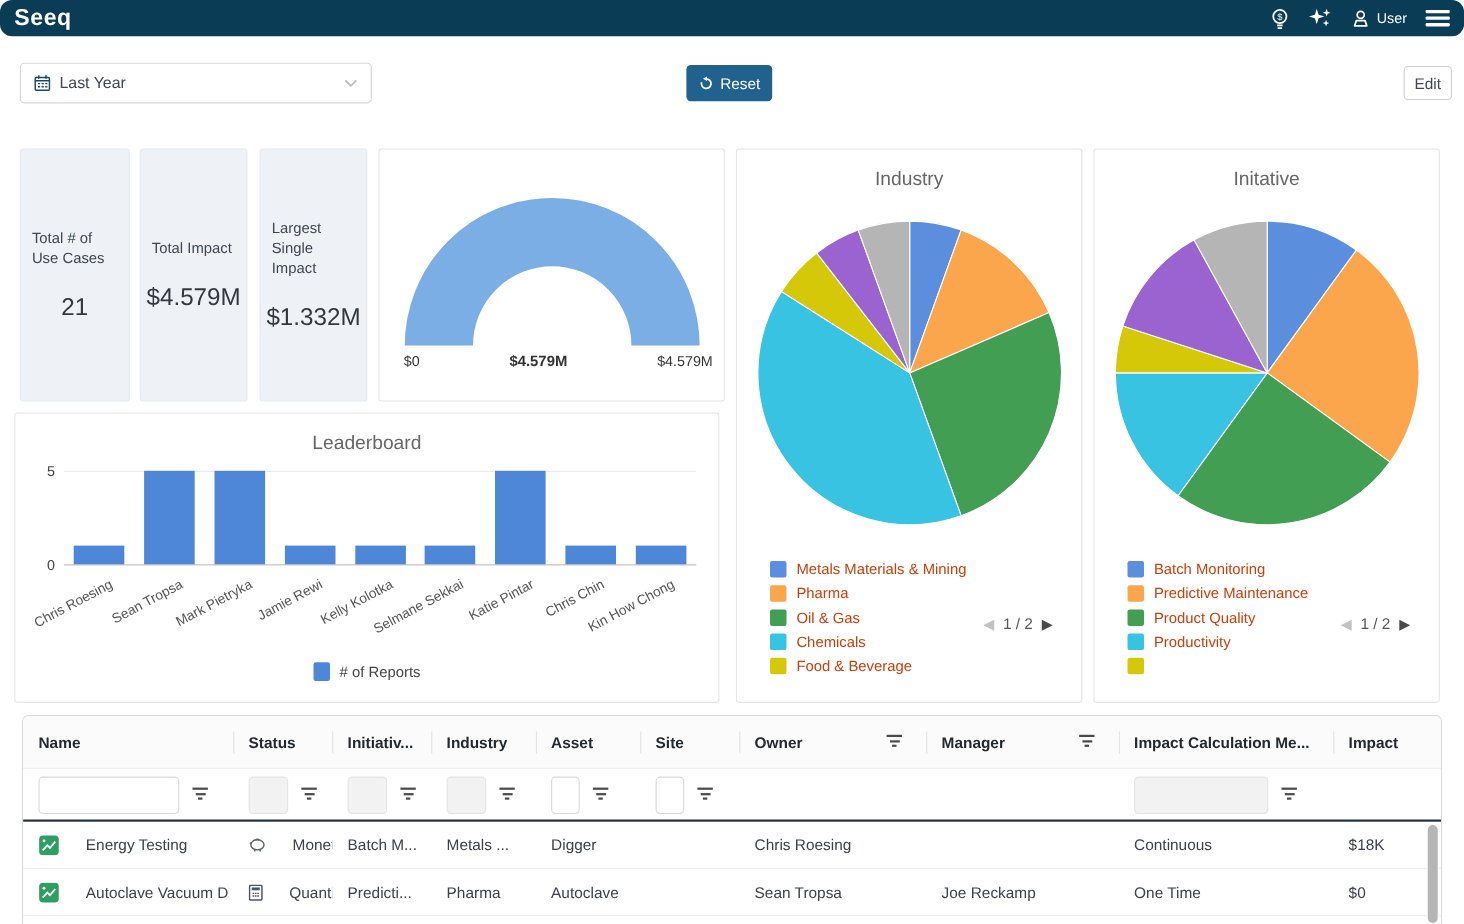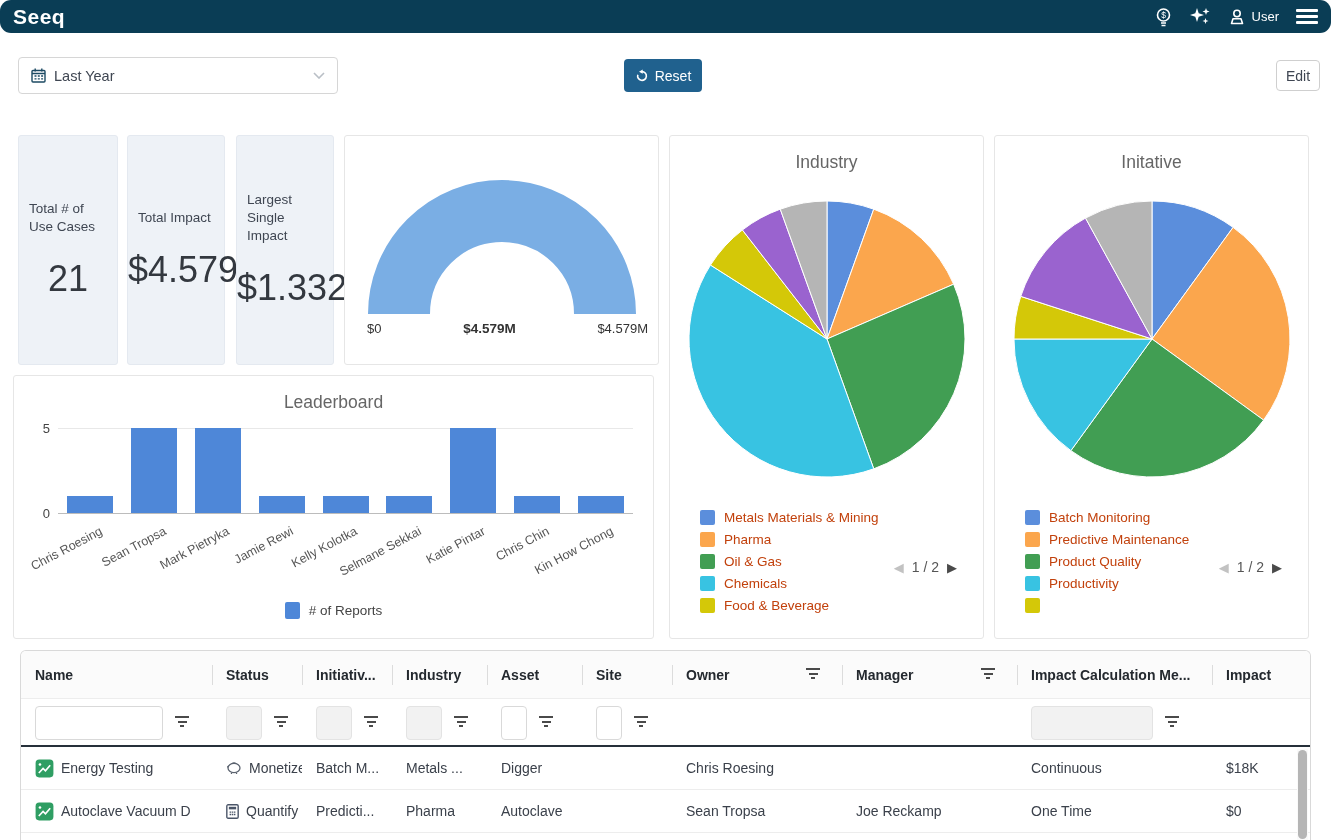--- a/index.html
+++ b/index.html
@@ -28,21 +28,21 @@
   .btn-reset { position:absolute; left:624px; top:59px; width:78px; height:33px; background:#20618e; color:#fff;
                border:none; border-radius:4px; font-size:14px; font-family:inherit; display:flex; align-items:center;
                justify-content:center; gap:6px; cursor:pointer; }
   .btn-edit { position:absolute; left:1276px; top:60px; width:44px; height:31px; background:#fff; color:#3f4652;
               border:1px solid #cfcfcf; border-radius:4px; font-size:14px; font-family:inherit; cursor:pointer; }
 
   
   .panel { position:absolute; background:#fff; border:1px solid #e6e6e6; border-radius:3px; }
   .kpi { background:#eef2f7; border:1px solid #e4e9f0; display:flex; flex-direction:column; justify-content:center; gap:22px; }
   .kpi .kpi-label { font-size:13.5px; color:#3f4652; padding:0 10px; line-height:1.35; }
-  .kpi .kpi-value { font-size:36px; color:#33383f; text-align:center; }
+  .kpi .kpi-value { font-size:22px; color:#33383f; text-align:center; }
   .kpi1 { left:18px; top:135px; width:100px; height:230px; }
   .kpi2 { left:127px; top:135px; width:98px; height:230px; }
   .kpi3 { left:236px; top:135px; width:98px; height:230px; }
 
   .gauge-panel { left:344px; top:135px; width:315px; height:230px; }
   .gauge-labels { position:absolute; left:22px; right:10px; top:185px; display:flex; justify-content:space-between;
                   font-size:13px; color:#333; }
   .gauge-labels .mid { font-weight:bold; font-size:13.5px; }
 
   .pie-panel { width:315px; height:504px; }
@@ -85,21 +85,21 @@
   .th:not(:first-child)::before { content:""; position:absolute; left:0; top:14px; height:20px; width:1px; background:#dcdcdc; }
   .th .funnel { margin-left:auto; margin-right:22px; }
   .tfilter { height:48px; background:#fff; border-bottom:2px solid #26303a; }
   .fcell { display:flex; align-items:center; gap:12px; padding-left:14px; height:48px; }
   .finput { height:34px; border:1px solid #d9d9d9; border-radius:4px; background:#fff; font-family:inherit; font-size:13px; padding:0 6px; }
   .finput.gray { background:#f2f2f2; border-color:#e3e3e3; }
   .funnel { display:inline-block; width:14px; cursor:pointer; }
   .funnel i { display:block; height:2px; background:#4a4a4a; margin:0 auto 2.5px; }
   .funnel i:nth-child(1){ width:14px; } .funnel i:nth-child(2){ width:9px; } .funnel i:nth-child(3){ width:4px; }
   .trow { height:43px; border-bottom:1px solid #ededed; cursor:pointer; }
-  .td { font-size:14px; color:#3b414b; padding-left:14px; white-space:nowrap; overflow:hidden; display:flex; align-items:center; gap:7px; }
+  .td { font-size:14px; color:#3b414b; padding-left:14px; white-space:nowrap; overflow:hidden; display:flex; align-items:center; gap:24px; }
   .td svg { flex:0 0 auto; }
   .scrollbar { position:absolute; right:2px; top:98px; bottom:0; width:11px; background:#fafafa; }
   .scroll-thumb { position:absolute; left:1px; right:1px; top:1px; bottom:1px; background:#b5b5b5; border-radius:5px; cursor:pointer; }
 </style>
 </head>
 <body>
 
 <div id="app">
 
   <div class="topbar">

